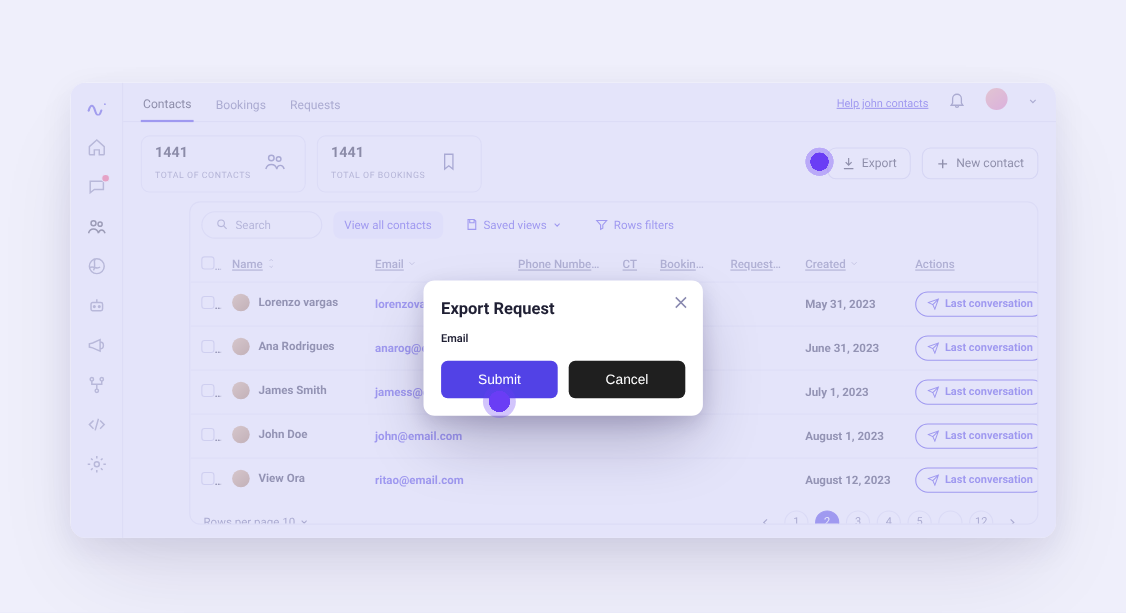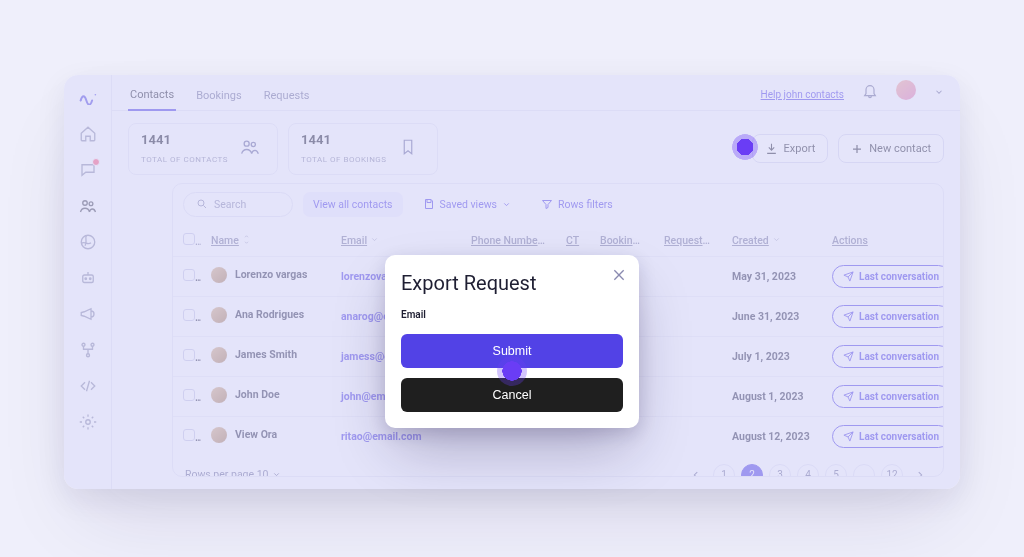--- a/index.html
+++ b/index.html
@@ -86,25 +86,25 @@
   .pager-row { display:flex; align-items:center; padding:8px 12px; font-size:10.5px; color:#6e6e9a; }
   .pager-row .spacer { flex:1; }
   .pager { display:flex; align-items:center; gap:6px; }
   .pg { width:22px; height:22px; border-radius:50%; display:inline-flex; align-items:center; justify-content:center; border:1px solid #e4e4f4; color:#6e6e9a; font-size:10px; cursor:pointer; }
   .pg.active { background:#5242e6; color:#fff; border-color:#5242e6; }
   .pg.arrow { border:none; }
 
   
   .modal { position:absolute; z-index:40; left:385px; top:255px; width:254px; background:#fff; border-radius:10px;
     box-shadow:0 28px 60px -10px rgba(20,10,60,.28), 0 6px 18px rgba(20,10,60,.15); padding:16px; }
-  .modal h3 { font-size:20px; color:#1f1f33; font-weight:400; }
+  .modal h3 { font-size:15px; color:#1f1f33; font-weight:700; }
   .modal .close { position:absolute; right:12px; top:12px; color:#8a8ab0; cursor:pointer; }
   .modal label { display:block; font-size:10px; font-weight:600; color:#1f1f33; margin-top:14px; margin-bottom:5px; }
   .modal input { width:100%; border:1.5px solid #5242e6; border-radius:6px; padding:8px 10px; font-size:12px; color:#1f1f33; outline:none; }
-  .modal .actions { display:flex; gap:10px; margin-top:14px;flex-direction:column; }
+  .modal .actions { display:flex; gap:10px; margin-top:14px; }
   .mbtn { flex:1; border:none; border-radius:6px; padding:10px 0; font-size:12.5px; cursor:pointer; }
   .mbtn.primary { background:#5242e6; color:#fff; }
   .mbtn.dark    { background:#1f1f1f; color:#fff; }
   .submit-wrap { position:relative; flex:1; display:flex; }
   .pulse2 { position:absolute; width:30px; height:30px; border-radius:50%;
     background:radial-gradient(circle,#6a3df5 0 45%, rgba(106,61,245,.3) 46% 72%, rgba(106,61,245,0) 73%);
     left:50%; transform:translateX(-50%); bottom:-18px; pointer-events:none; }
 
 </style>
 </head>

